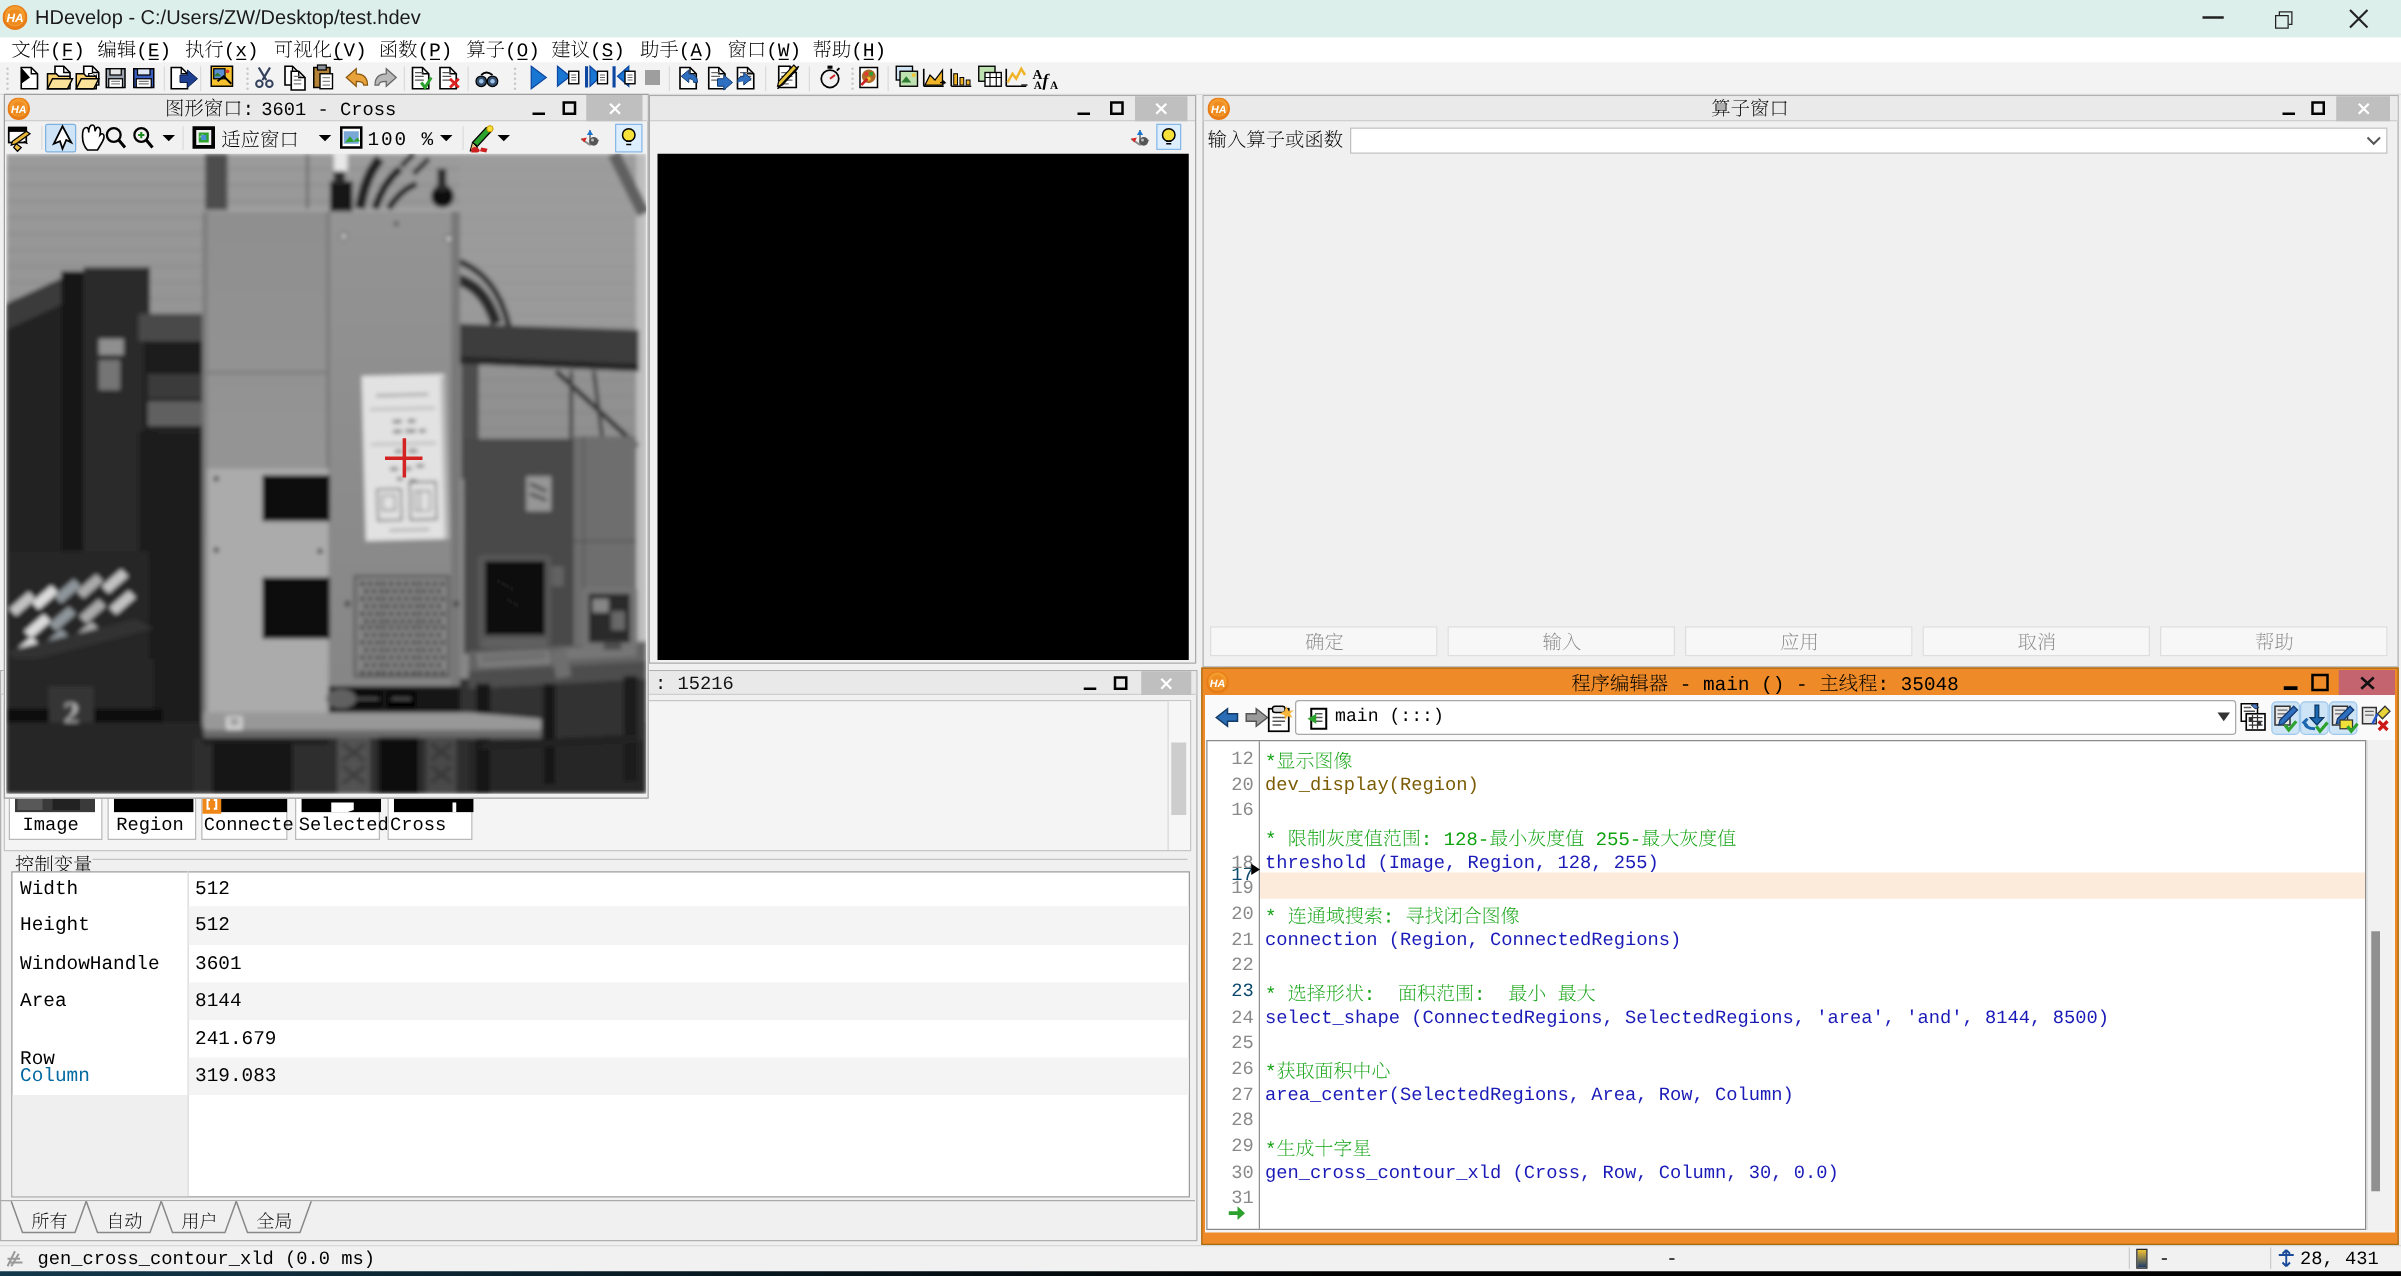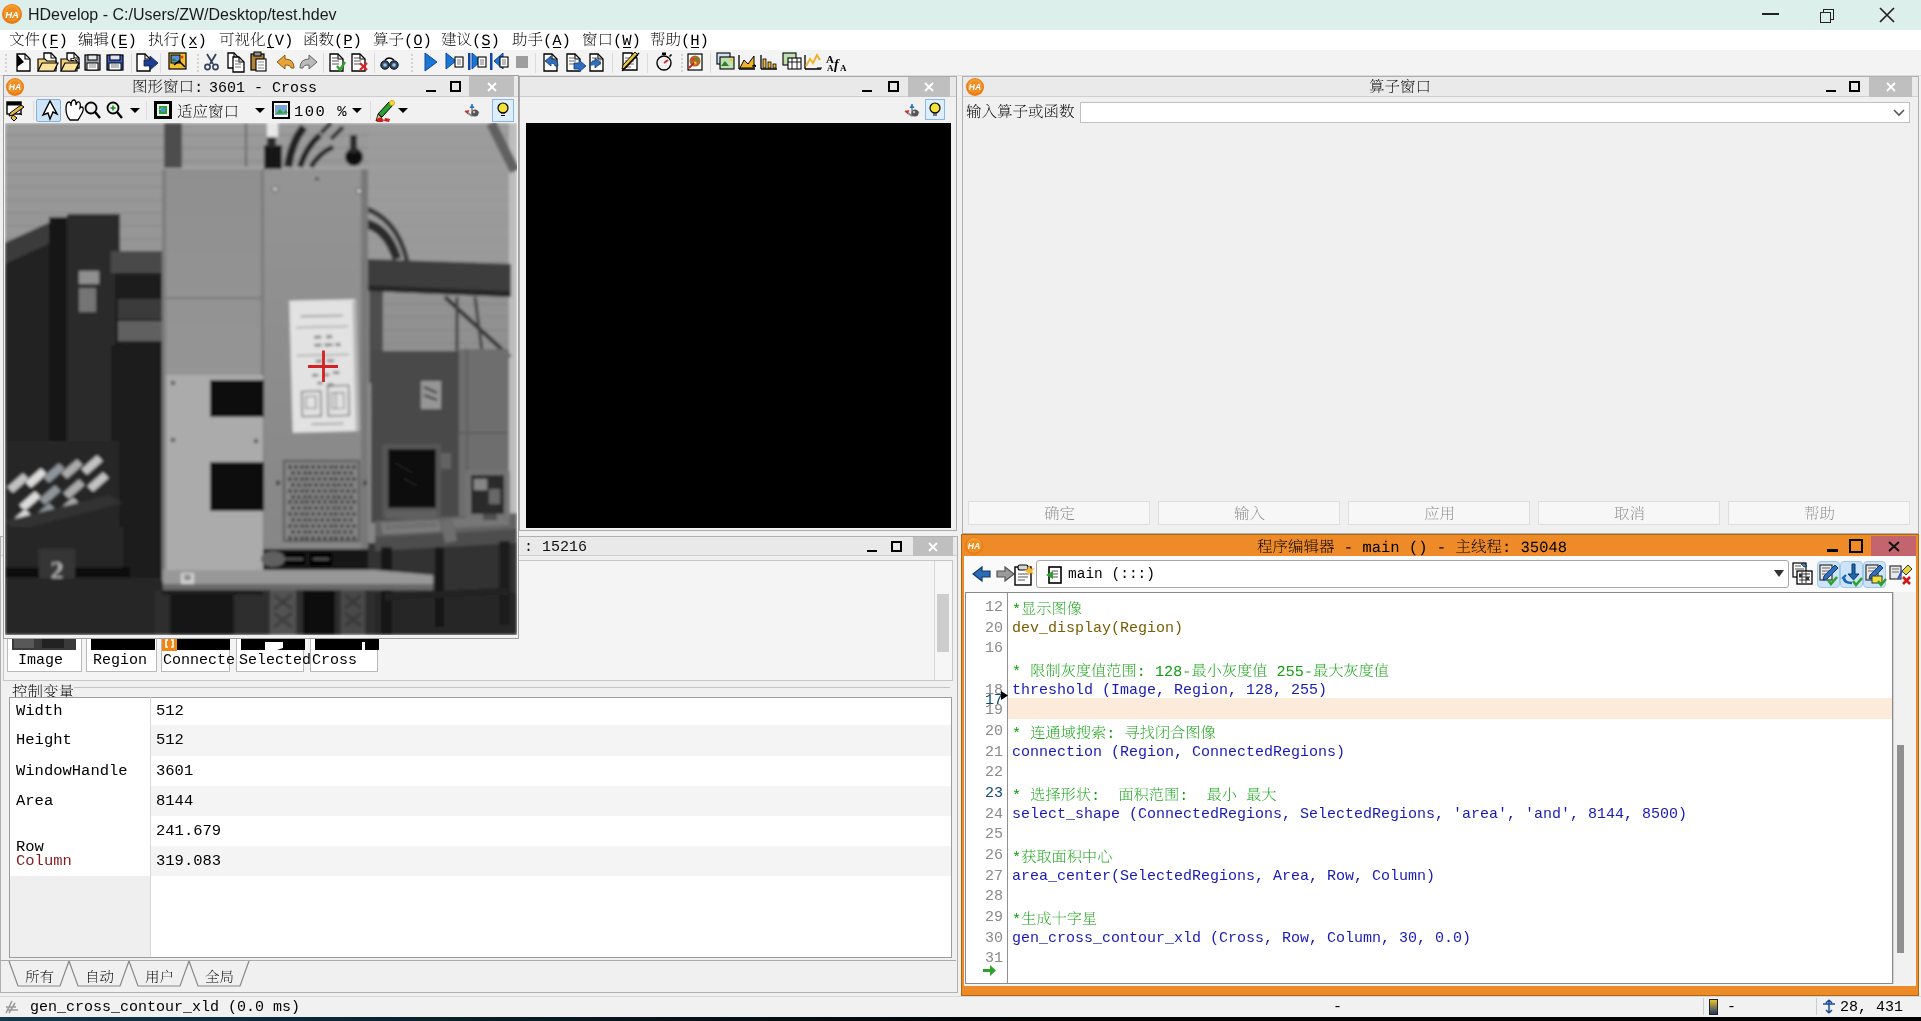--- a/index.html
+++ b/index.html
@@ -342,21 +342,21 @@
 <div class="m" style="left:16px;top:731px;font-size:15.5px;color:#000;">Height</div>
 <div class="m" style="left:156px;top:731px;font-size:15.5px;color:#000;">512</div>
 <div class="m" style="left:16px;top:762px;font-size:15.5px;color:#000;">WindowHandle</div>
 <div class="m" style="left:156px;top:762px;font-size:15.5px;color:#000;">3601</div>
 <div class="b" style="left:151px;top:786px;width:800px;height:30px;background:#f4f4f4;"></div>
 <div class="m" style="left:16px;top:792px;font-size:15.5px;color:#000;">Area</div>
 <div class="m" style="left:156px;top:792px;font-size:15.5px;color:#000;">8144</div>
 <div class="m" style="left:16px;top:822px;font-size:15.5px;color:#000;margin-top:16px;">Row</div>
 <div class="m" style="left:156px;top:822px;font-size:15.5px;color:#000;">241.679</div>
 <div class="b" style="left:151px;top:846px;width:800px;height:30px;background:#f4f4f4;"></div>
-<div class="m" style="left:16px;top:852px;font-size:15.5px;color:#7f1d1d;">Column</div>
+<div class="m" style="left:16px;top:852px;font-size:15.5px;color:#0369a1;">Column</div>
 <div class="m" style="left:156px;top:852px;font-size:15.5px;color:#000;">319.083</div>
 <div class="b" style="left:0px;top:960px;width:956px;height:1px;background:#aaa;"></div>
 <svg style="position:absolute;left:0px;top:961px;overflow:visible" width="956" height="27">
     <path d="M9,0 L18,25 L60,25 L69,0" fill="#f0f0f0" stroke="#888" stroke-width="1.2"></path>
     <path d="M69,0 L78,25 L120,25 L129,0" fill="#f0f0f0" stroke="#888" stroke-width="1.2"></path>
     <path d="M129,0 L138,25 L180,25 L189,0" fill="#f0f0f0" stroke="#888" stroke-width="1.2"></path>
     <path d="M189,0 L198,25 L240,25 L249,0" fill="#f0f0f0" stroke="#888" stroke-width="1.2"></path>
   </svg>
 <svg class="t" style="left:25px;top:982px">
     <path d="M11.8 0.8Q11.8 0.8 11.7 0.9Q11.5 1.0 11.3 1.0H11.2V-7.2H11.8ZM13.7 -11.2Q13.5 -11.0 13.0 -11.2Q12.4 -11.0 11.6 -10.9Q10.8 -10.7 9.9 -10.6Q9.1 -10.5 8.3 -10.4L8.2 -10.7Q9.0 -10.8 9.8 -11.1Q10.7 -11.3 11.4 -11.6Q12.2 -11.8 12.7 -12.1ZM9.0 -10.8Q8.9 -10.7 8.7 -10.6V-7.2Q8.7 -6.4 8.6 -5.5Q8.6 -4.6 8.4 -3.7Q8.2 -2.9 7.8 -2.0Q7.5 -1.2 6.9 -0.4Q6.3 0.4 5.4 1.1L5.2 0.9Q6.4 -0.2 7.0 -1.5Q7.6 -2.9 7.9 -4.3Q8.1 -5.7 8.1 -7.1V-11.1ZM12.9 -8.1Q12.9 -8.1 13.0 -8.0Q13.1 -7.9 13.3 -7.8Q13.5 -7.7 13.6 -7.5Q13.8 -7.3 14.0 -7.2Q13.9 -6.9 13.6 -6.9H8.2V-7.4H12.3ZM7.0 -11.4Q6.8 -11.2 6.4 -11.4Q5.8 -11.2 5.1 -11.0Q4.4 -10.8 3.6 -10.6Q2.8 -10.4 2.1 -10.2L2.0 -10.5Q2.7 -10.7 3.5 -11.0Q4.2 -11.3 5.0 -11.6Q5.7 -11.9 6.1 -12.1ZM2.8 -10.5Q2.7 -10.4 2.5 -10.4V-6.4Q2.5 -5.5 2.5 -4.5Q2.4 -3.6 2.3 -2.6Q2.1 -1.6 1.8 -0.6Q1.5 0.3 0.9 1.1L0.6 1.0Q1.2 -0.1 1.5 -1.3Q1.7 -2.6 1.8 -3.8Q1.9 -5.1 1.9 -6.4V-10.8ZM5.6 -8.5 6.0 -8.9 7.0 -8.2Q6.9 -8.1 6.8 -8.0Q6.6 -7.9 6.4 -7.9V-3.7Q6.4 -3.7 6.3 -3.6Q6.2 -3.6 6.1 -3.5Q5.9 -3.5 5.8 -3.5H5.7V-8.5ZM6.0 -4.7V-4.2H2.1V-4.7ZM6.0 -8.5V-8.0H2.1V-8.5Z M15.2 -9.9H26.6L27.2 -10.6Q27.2 -10.6 27.3 -10.5Q27.4 -10.4 27.6 -10.3Q27.8 -10.2 28.0 -10.0Q28.2 -9.8 28.3 -9.7Q28.3 -9.6 28.2 -9.5Q28.1 -9.5 28.0 -9.5H15.4ZM20.8 -12.1 22.0 -11.8Q22.0 -11.6 21.8 -11.6Q21.7 -11.5 21.4 -11.5Q21.1 -10.5 20.5 -9.5Q20.0 -8.4 19.2 -7.4Q18.4 -6.4 17.5 -5.5Q16.5 -4.6 15.3 -3.9L15.2 -4.1Q16.2 -4.8 17.1 -5.7Q18.0 -6.7 18.7 -7.8Q19.4 -8.8 20.0 -9.9Q20.5 -11.1 20.8 -12.1ZM19.3 -7.4V0.8Q19.3 0.8 19.2 0.9Q19.2 1.0 19.0 1.0Q18.9 1.1 18.8 1.1H18.7V-7.3L18.9 -7.6L19.5 -7.4ZM18.9 -5.1H25.7V-4.7H18.9ZM18.9 -7.4H25.7V-6.9H18.9ZM18.9 -2.8H25.7V-2.4H18.9ZM25.3 -7.4H25.2L25.6 -7.9L26.7 -7.1Q26.6 -7.0 26.4 -6.9Q26.2 -6.8 26.0 -6.7V-0.1Q26.0 0.2 25.9 0.5Q25.8 0.7 25.5 0.9Q25.3 1.0 24.7 1.1Q24.7 0.9 24.6 0.8Q24.5 0.7 24.4 0.6Q24.2 0.5 23.9 0.4Q23.6 0.3 23.2 0.3V0.0Q23.2 0.0 23.4 0.1Q23.6 0.1 24.0 0.1Q24.3 0.1 24.6 0.1Q24.9 0.2 25.0 0.2Q25.2 0.2 25.3 0.1Q25.3 0.0 25.3 -0.2Z" fill="#000"></path>

